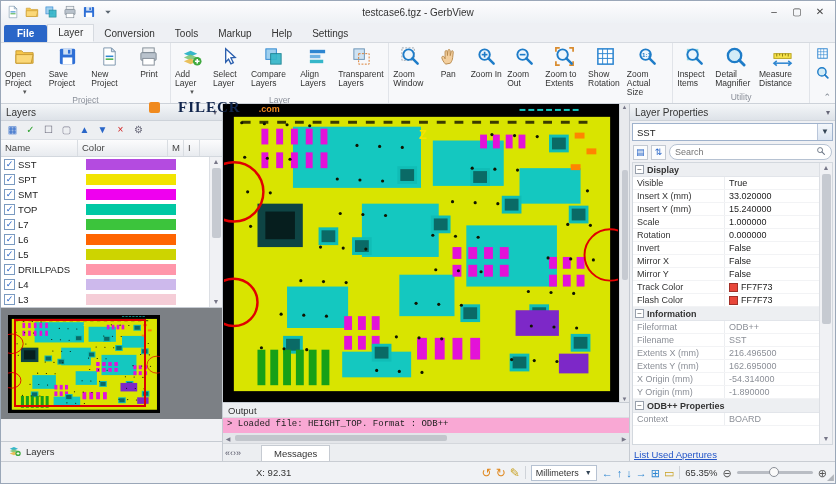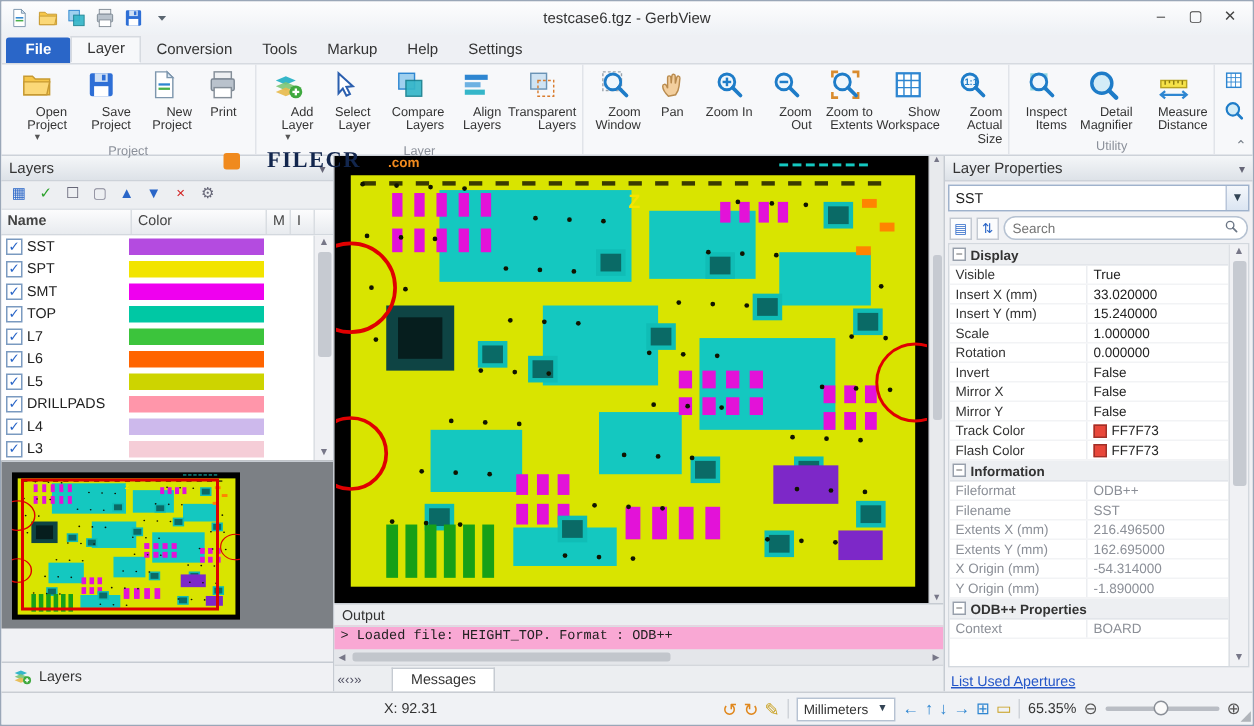--- a/index.html
+++ b/index.html
@@ -18,21 +18,21 @@
 
 .ribbontabs{height:19px;background:#eef0f4;display:flex;align-items:flex-end;padding-left:3px;flex:none}
 .rtab{padding:2px 10px 3px;font-size:10px;color:#333;cursor:default}
 .rtab.file{background:#2a66c8;color:#fff;border-radius:2px 2px 0 0;padding:3px 13px;font-weight:bold}
 .rtab.active{background:#f7f8fa;border:1px solid #d6dae0;border-bottom:1px solid #f7f8fa}
 
 
 .ribbon{height:62px;background:#f7f8fa;border-top:1px solid #d6dae0;border-bottom:1px solid #cdd2d9;display:flex;position:relative;flex:none}
 .rgroup{display:flex;flex-direction:column;border-right:1px solid #e1e4e9;padding:1px 2px 0}
 .rbuttons{flex:1;display:flex;align-items:flex-start}
-.rbtn{min-width:38px;max-width:50px;display:flex;flex-direction:column;align-items:center;text-align:right;font-size:8.5px;line-height:9px;color:#333;padding:2px 2px 0;gap:1px}
+.rbtn{min-width:38px;max-width:50px;display:flex;flex-direction:column;align-items:center;text-align:left;font-size:8.5px;line-height:9px;color:#333;padding:2px 2px 0;gap:1px}
 .rbtn .arr{font-size:7px;color:#555;line-height:6px}
 .rgrouplabel{height:11px;text-align:center;font-size:8.5px;color:#8a8f99;line-height:11px}
 .ribbon-extras{margin-left:auto;display:flex;flex-direction:column;align-items:center;gap:4px;padding:4px 6px 0}
 .ribbon-collapse{position:absolute;right:4px;bottom:1px;font-size:9px;color:#7a828c}
 .watermark{position:absolute;left:148px;top:56px;z-index:5;display:flex;align-items:baseline;gap:18px;pointer-events:none}
 .watermark .wm-badge{width:11px;height:11px;background:#f08a1e;border-radius:2px;align-self:center}
 .watermark .wm-main{font-size:15px;font-weight:bold;color:#12264d;letter-spacing:1px;font-family:"Liberation Serif",serif}
 .watermark .wm-sub{font-size:9px;color:#f08a1e;font-weight:bold}
 
 
@@ -303,21 +303,21 @@
                   <circle cx="9" cy="9" r="5.5" fill="#eef6fc" stroke="#1e7cc8" stroke-width="2"></circle>
                   <line x1="13" y1="13" x2="18.5" y2="18.5" stroke="#1e7cc8" stroke-width="2.6" stroke-linecap="round"></line>
                 </svg></span>
               <span>Zoom to Extents</span>
             </div>
             <div class="rbtn">
               <span><svg width="21" height="21" viewBox="0 0 22 22" xmlns="http://www.w3.org/2000/svg">
                   <rect x="3" y="3" width="16" height="16" fill="#fff" stroke="#2e86d1" stroke-width="1.6"></rect>
                   <path d="M3 8h16M3 13h16M8 3v16M13 3v16" stroke="#2e86d1" stroke-width="1"></path>
                 </svg></span>
-              <span>Show Workspace</span>
+              <span>Show Rotation</span>
             </div>
             <div class="rbtn">
               <span><svg width="21" height="21" viewBox="0 0 22 22" xmlns="http://www.w3.org/2000/svg">
                   <circle cx="9" cy="9" r="5.5" fill="#eef6fc" stroke="#1e7cc8" stroke-width="2"></circle>
                   <line x1="13" y1="13" x2="18.5" y2="18.5" stroke="#1e7cc8" stroke-width="2.6" stroke-linecap="round"></line>
                   <text x="5.2" y="11.5" font-size="6.5" fill="#1e7cc8" font-weight="bold" font-family="sans-serif">1:1</text>
                 </svg></span>
               <span>Zoom Actual Size</span>
             </div>
           </div>
@@ -381,21 +381,21 @@
           <span class="ltool" style="color: rgb(42, 102, 200); font-size: 10px;">▦</span>
           <span class="ltool" style="color: rgb(43, 161, 43); font-size: 10px;">✓</span>
           <span class="ltool" style="color: rgb(102, 102, 119); font-size: 10px;">☐</span>
           <span class="ltool" style="color: rgb(136, 136, 153); font-size: 10px;">▢</span>
           <span class="ltool" style="color: rgb(42, 102, 200); font-size: 10px;">▲</span>
           <span class="ltool" style="color: rgb(42, 102, 200); font-size: 10px;">▼</span>
           <span class="ltool" style="color: rgb(210, 34, 34); font-size: 10px;">×</span>
           <span class="ltool" style="color: rgb(102, 102, 119); font-size: 10px;">⚙</span>
         </div>
       <div class="lcolhead" id="layers-columns">
-          <span style="width: 87px; font-weight: bold;">Name</span>
+          <span style="width: 77px;">Name</span>
           <span style="width: 90px;">Color</span>
           <span style="width: 16px;">M</span>
           <span style="width: 16px;">I</span>
         </div>
       <div class="layerlist">
         <div class="lrows" id="layer-rows">
             <div class="lrow">
               <span class="lcheck">✓</span>
               <span class="lname">SST</span>
               <span class="lcolor" style="background: rgb(180, 75, 224);"></span>

